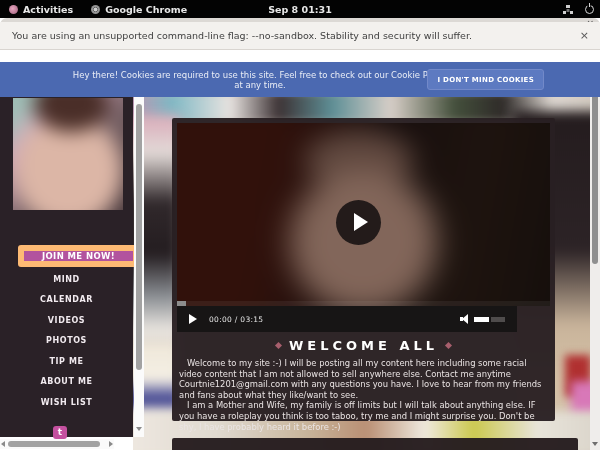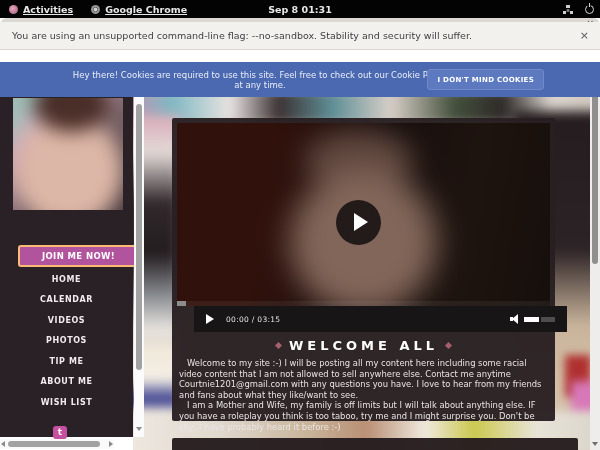--- a/index.html
+++ b/index.html
@@ -3,21 +3,21 @@
 <meta charset="utf-8">
 <style>
   * { margin:0; padding:0; box-sizing:border-box; }
   html,body { width:600px; height:450px; overflow:hidden; background:#fff;
     font-family:"DejaVu Sans","Liberation Sans",sans-serif; }
   #stage { position:absolute; left:0; top:0; width:600px; height:450px; overflow:hidden; background:#fff; }
   .abs { position:absolute; }
 
   
   #topbar { left:0; top:0; width:600px; height:18px; background:#030303; color:#e8e8e8;
-    display:flex; align-items:center; font-size:9.5px; font-weight:bold; z-index:9;text-decoration:underline; }
+    display:flex; align-items:center; font-size:9.5px; font-weight:bold; z-index:9; }
   .tb-item { display:flex; align-items:center; gap:5px; padding:0 9px; height:100%; }
   .dot-icon { width:9px; height:9px; border-radius:50%; background:radial-gradient(circle at 40% 40%, #e9a6c0, #9c5f7a); }
   .chrome-icon { width:9px; height:9px; border-radius:50%;
     background:radial-gradient(circle at 50% 50%, #cfcfcf 0 28%, #5a5a5a 34%, #9a9a9a 45%, #808080); }
   #tb-clock { position:absolute; left:0; right:0; text-align:center; pointer-events:none; }
   #tb-right { position:absolute; right:6px; top:0; height:18px; display:flex; align-items:center; gap:12px; }
   .net-icon { width:10px; height:9px; position:relative; }
   .net-icon::before { content:""; position:absolute; left:3px; top:0; width:4px; height:3px; background:#cfcfcf; }
   .net-icon::after { content:""; position:absolute; left:0; bottom:0; width:3px; height:3px; background:#cfcfcf;
     box-shadow:7px 0 0 #cfcfcf, 3.5px -2px 0 0 rgba(207,207,207,.55); }
@@ -62,21 +62,21 @@
 
   
   #sidebar { left:0; top:97px; width:133px; height:340px; background:#2a2127; z-index:3; }
   #profile-photo { position:absolute; left:13px; top:1px; width:110px; height:112px; overflow:hidden; background:#6d565a; }
   #profile-photo .blur { position:absolute; left:-15%; top:-15%; width:130%; height:130%; filter:blur(9px);
     background:
       radial-gradient(ellipse 42% 30% at 52% 16%, #4a2e28 0 55%, transparent 70%),
       radial-gradient(ellipse 55% 55% at 50% 62%, #dcb6a6 0 60%, transparent 78%),
       linear-gradient(135deg,#9fc0b8 0 18%, #d3a8bd 30%, #756064 55%, #3a2c30 100%); }
   #join-btn { position:absolute; left:18px; top:148px; width:121px; height:22px; background:#b2539e;
-    border:2px solid #fdba74; border-radius:3px; color:#fff; font-size:8.5px; font-weight:bold;
+    border:6px solid #fdba74; border-radius:3px; color:#fff; font-size:8.5px; font-weight:bold;
     display:flex; align-items:center; justify-content:center; letter-spacing:.4px; }
   .menu-item { position:absolute; left:0; width:133px; height:12px; text-align:center; color:#f1eaef;
     font-size:8px; font-weight:bold; letter-spacing:.6px; }
   #tumblr-btn { position:absolute; left:53px; top:329px; width:14px; height:13px; background:#c4509f;
     border-radius:3px; color:#fff; font-size:9px; font-weight:bold; text-align:center; line-height:13px; }
 
   
   #side-vscroll { left:134px; top:97px; width:10px; height:340px; background:#fbfbfb; z-index:4; }
   #side-vscroll .thumb { position:absolute; left:2px; top:7px; width:6px; height:266px; background:#a2a2a2; border-radius:3px; }
   #side-vscroll .arr-down { position:absolute; left:2px; bottom:6px; width:0; height:0;
@@ -104,22 +104,22 @@
       radial-gradient(ellipse 26% 52% at 50% 62%, #c49a87 0 50%, transparent 72%),
       radial-gradient(ellipse 18% 20% at 49% 26%, #8d6a5c 0 55%, transparent 75%),
       linear-gradient(100deg,#47180f 0 30%, #201312 52%, #2a1c14 72%, #17100d 100%); }
   #video .shade { position:absolute; inset:0; background:rgba(10,6,6,.35); }
   #play-overlay { position:absolute; left:164px; top:82px; width:45px; height:45px; border-radius:50%;
     background:rgba(22,17,17,.88); }
   #play-overlay .tri { position:absolute; left:18px; top:13px; width:0; height:0;
     border-top:9px solid transparent; border-bottom:9px solid transparent; border-left:14px solid #fff; }
   #progress { position:absolute; left:5px; top:183px; width:373px; height:5px; background:rgba(255,255,255,.06); }
   #progress .handle { position:absolute; left:0; top:0; width:9px; height:5px; background:#8d8d8d; }
-  #controls { position:absolute; left:5px; top:188px; width:373px; height:26px; background:#171515;
-    display:flex; align-items:center;margin-left:17px; }
+  #controls { position:absolute; left:5px; top:188px; width:340px; height:26px; background:#171515;
+    display:flex; align-items:center; }
   #ctrl-play { margin-left:12px; width:0; height:0; border-top:5px solid transparent;
     border-bottom:5px solid transparent; border-left:8px solid #fff; }
   #ctrl-time { margin-left:12px; font-size:7.5px; color:#e4e4e4; letter-spacing:.3px; }
   #vol-group { position:absolute; right:12px; top:8px; display:flex; align-items:center; gap:2px; }
   .vol-speaker { position:relative; width:10px; height:10px; margin-right:2px; }
   .vol-speaker::before { content:""; position:absolute; left:0; top:3px; width:3px; height:4px; background:#fff; }
   .vol-speaker::after { content:""; position:absolute; left:2px; top:0; width:0; height:0;
     border-top:5px solid transparent; border-bottom:5px solid transparent; border-right:6px solid #fff; }
   .vol-fill { width:15px; height:5px; background:#fff; }
   .vol-rest { width:14px; height:5px; background:#4f4c4c; }
@@ -179,21 +179,21 @@
   <div id="cookiebar" class="abs">
     <span id="cookie-msg">Hey there! Cookies are required to use this site. Feel free to check out our Cookie Policy at any time.</span>
     <div id="cookie-btn">I DON'T MIND COOKIES</div>
   </div>
 
   <div id="sidebar" class="abs">
     <div id="profile-photo">
       <div class="blur"></div>
     </div>
     <div id="join-btn">JOIN ME NOW!</div>
-    <div class="menu-item" style="top:178px">HOME</div>
+    <div class="menu-item" style="top:178px">MIND</div>
     <div class="menu-item" style="top:198px">CALENDAR</div>
     <div class="menu-item" style="top:219px">VIDEOS</div>
     <div class="menu-item" style="top:239px">PHOTOS</div>
     <div class="menu-item" style="top:260px">TIP ME</div>
     <div class="menu-item" style="top:280px">ABOUT ME</div>
     <div class="menu-item" style="top:301px">WISH LIST</div>
     <div id="tumblr-btn">t</div>
   </div>
 
   <div id="side-vscroll" class="abs">

